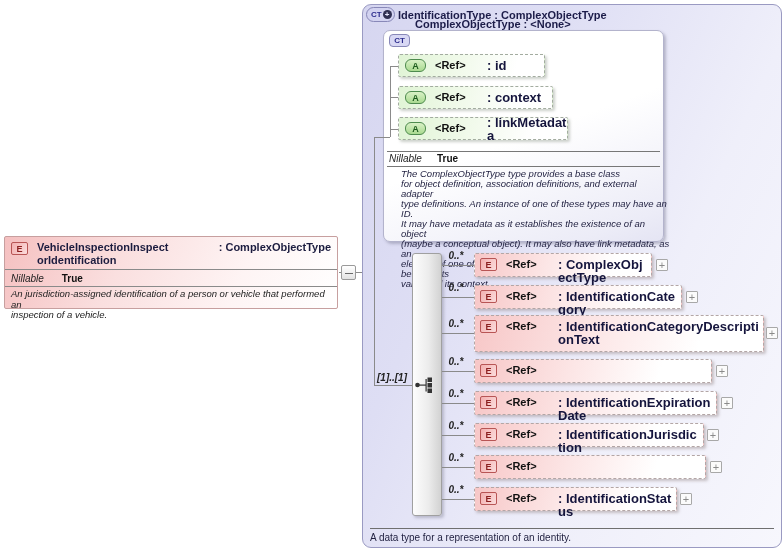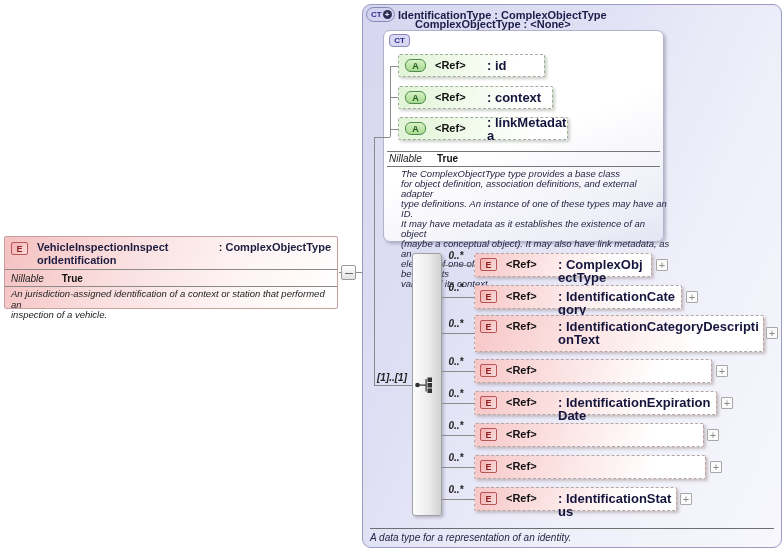--- a/index.html
+++ b/index.html
@@ -127,40 +127,40 @@
   }
   .el-row .badge-e { margin-top:0; }
   .plus-box {
     position:absolute; width:12px; height:12px;
     border:1px solid #a8a8a8; border-radius:1px; background:#fbfbfb;
     font-size:11px; line-height:10px; text-align:center; color:#8a8a8a;
   }
 
   
   .bottom-sep { position:absolute; left:370px; top:528px; width:404px; height:1px; background:#6f6f6f; }
-  .bottom-anno { position:absolute; left:370px; top:532px; font-style:italic; font-size:10px; color:#1f1f3f; }
+  .bottom-anno { position:absolute; left:370px; top:532px; font-size:10px; color:#1f1f3f; }
 </style>
 </head>
 <body>
 
 <div id="canvas">
 
   <div class="left-box">
     <div class="hdr">
       <span class="badge-e">E</span>
       <span class="title-wrap">
         <span class="obj-name">VehicleInspectionInspectorIdentification</span>
         <span class="obj-type">: ComplexObjectType</span>
       </span>
     </div>
     <div class="fact-row">
       <span class="fact-label">Nillable</span>
       <span class="fact-value">True</span>
     </div>
-    <div class="anno">An jurisdiction-assigned identification of a context or station that performed an
+    <div class="anno">An jurisdiction-assigned identification of a person or vehicle that performed an
 inspection of a vehicle.</div>
   </div>
 
   <div class="hline" style="left:339px; top:272px; width:35px;"></div>
   <div class="collapse-box">
       <div class="dash"></div>
     </div>
 
   <div class="big-box"></div>
   <span class="badge-ctplus">
@@ -268,20 +268,21 @@
   <div class="el-row" style="left:474px; top:391px; width:243px; height:24px;">
     <span class="badge-e">E</span>
     <span class="ref">&lt;Ref&gt;</span>
     <span class="member-name">: IdentificationExpirationDate</span>
   </div>
   <div class="plus-box" style="left:721px; top:397px;">+</div>
 
   <div class="el-row" style="left:474px; top:423px; width:230px; height:24px;">
     <span class="badge-e">E</span>
     <span class="ref">&lt;Ref&gt;</span>
+    <span class="member-name">: IdentificationJurisdiction</span>
   </div>
   <div class="plus-box" style="left:707px; top:429px;">+</div>
 
   <div class="el-row" style="left:474px; top:455px; width:232px; height:24px;">
     <span class="badge-e">E</span>
     <span class="ref">&lt;Ref&gt;</span>
   </div>
   <div class="plus-box" style="left:710px; top:461px;">+</div>
 
   <div class="el-row" style="left:474px; top:487px; width:203px; height:24px;">

